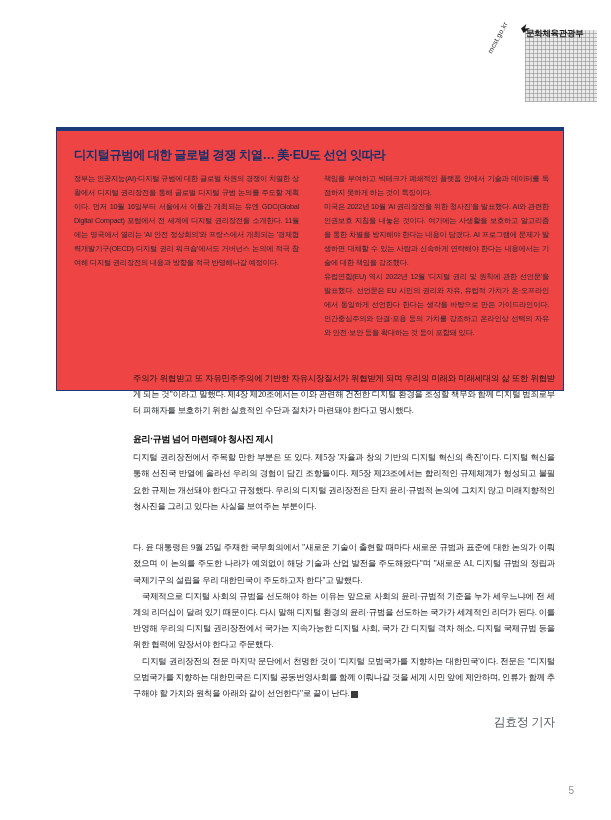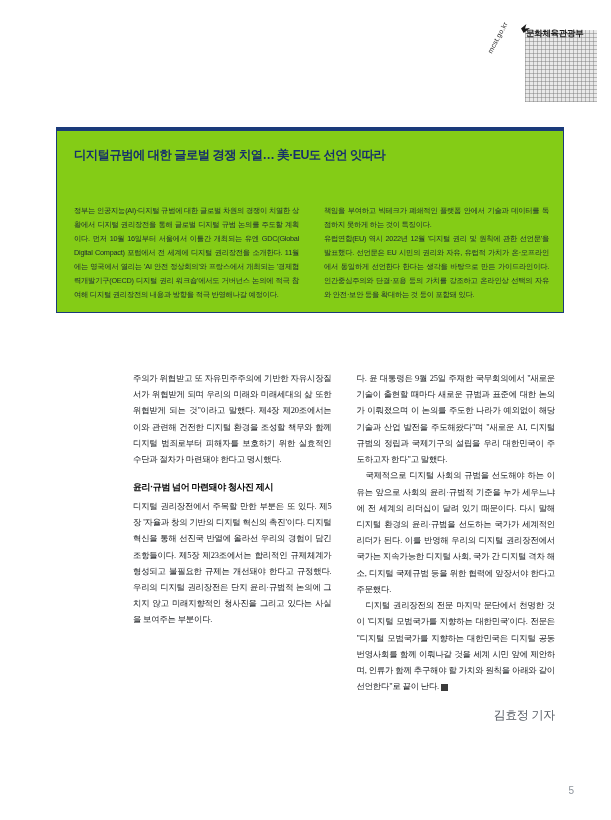--- a/index.html
+++ b/index.html
@@ -70,22 +70,22 @@
     background: #1b1b1b;
     clip-path: polygon(0% 50%, 60% 0%, 45% 50%, 100% 45%, 30% 100%);
   }
 
   
   .blue-box {
     position: absolute;
     left: 56px;
     top: 127px;
     width: 508px;
-    height: 186px;
-    background: #84cc16;
+    height: 264px;
+    background: #ef4444;
     border-top: 4px solid #1a3a7a;
     border-bottom: 1px solid #1a3a7a;
     border-left: 1px solid #1a3a7a;
     border-right: 1px solid #1a3a7a;
     box-sizing: border-box;
   }
   .blue-box-title {
     position: absolute;
     left: 17px;
     top: 16px;
@@ -97,21 +97,20 @@
     letter-spacing: -0.5px;
   }
   .blue-cols {
     position: absolute;
     left: 17px;
     top: 41px;
     right: 14px;
     bottom: 10px;
     display: flex;
     gap: 25px;
-    align-items: flex-end;
   }
   .blue-col {
     flex: 1 1 0;
     font-size: 7.3px;
     line-height: 1.92;
     color: #1d2733;
     text-align: justify;
     letter-spacing: -0.25px;
     font-family: "Liberation Sans", sans-serif;
   }
@@ -120,20 +119,21 @@
   }
 
   
   .article {
     position: absolute;
     left: 133px;
     top: 371px;
     width: 422px;
     display: flex;
     gap: 25px;
+    flex-direction: column;
   }
   .col {
     flex: 1 1 0;
     font-size: 8.4px;
     line-height: 1.93;
     color: #111418;
     text-align: justify;
     letter-spacing: -0.2px;
   }
   .col p {
@@ -195,20 +195,21 @@
 </div>
 
 <div class="blue-box">
   <div class="blue-box-title">디지털규범에 대한 글로벌 경쟁 치열… 美·EU도 선언 잇따라</div>
   <div class="blue-cols">
     <div class="blue-col">
       <p>정부는 인공지능(AI)·디지털 규범에 대한 글로벌 차원의 경쟁이 치열한 상황에서 디지털 권리장전을 통해 글로벌 디지털 규범 논의를 주도할 계획이다. 먼저 10월 16일부터 서울에서 이틀간 개최되는 유엔 GDC(Global Digital Compact) 포럼에서 전 세계에 디지털 권리장전을 소개한다. 11월에는 영국에서 열리는 'AI 안전 정상회의'와 프랑스에서 개최되는 '경제협력개발기구(OECD) 디지털 권리 워크숍'에서도 거버넌스 논의에 적극 참여해 디지털 권리장전의 내용과 방향을 적극 반영해나갈 예정이다.</p>
     </div>
     <div class="blue-col">
       <p>책임을 부여하고 빅테크가 폐쇄적인 플랫폼 안에서 기술과 데이터를 독점하지 못하게 하는 것이 특징이다.</p>
+      <p>미국은 2022년 10월 'AI 권리장전을 위한 청사진'을 발표했다. AI와 관련한 인권보호 지침을 내놓은 것이다. 여기에는 사생활을 보호하고 알고리즘을 통한 차별을 방지해야 한다는 내용이 담겼다. AI 프로그램에 문제가 발생하면 대체할 수 있는 사람과 신속하게 연락해야 한다는 내용에서는 기술에 대한 책임을 강조했다.</p>
       <p>유럽연합(EU) 역시 2022년 12월 '디지털 권리 및 원칙에 관한 선언문'을 발표했다. 선언문은 EU 시민의 권리와 자유, 유럽적 가치가 온·오프라인에서 동일하게 선언한다 한다는 생각을 바탕으로 만든 가이드라인이다. 인간중심주의와 단결·포용 등의 가치를 강조하고 온라인상 선택의 자유와 안전·보안 등을 확대하는 것 등이 포함돼 있다.</p>
     </div>
   </div>
 </div>
 
 <div class="article">
 
   <div class="col">
     <p>주의가 위협받고 또 자유민주주의에 기반한 자유시장질서가 위협받게 되며 우리의 미래와 미래세대의 삶 또한 위협받게 되는 것"이라고 말했다. 제4장 제20조에서는 이와 관련해 건전한 디지털 환경을 조성할 책무와 함께 디지털 범죄로부터 피해자를 보호하기 위한 실효적인 수단과 절차가 마련돼야 한다고 명시했다.</p>
     <h2 class="subhead">윤리·규범 넘어 마련돼야 청사진 제시</h2>

